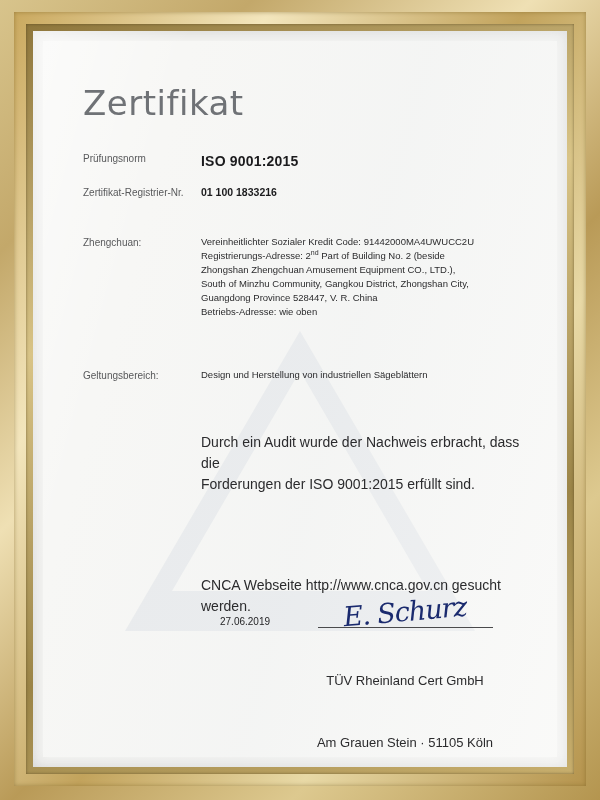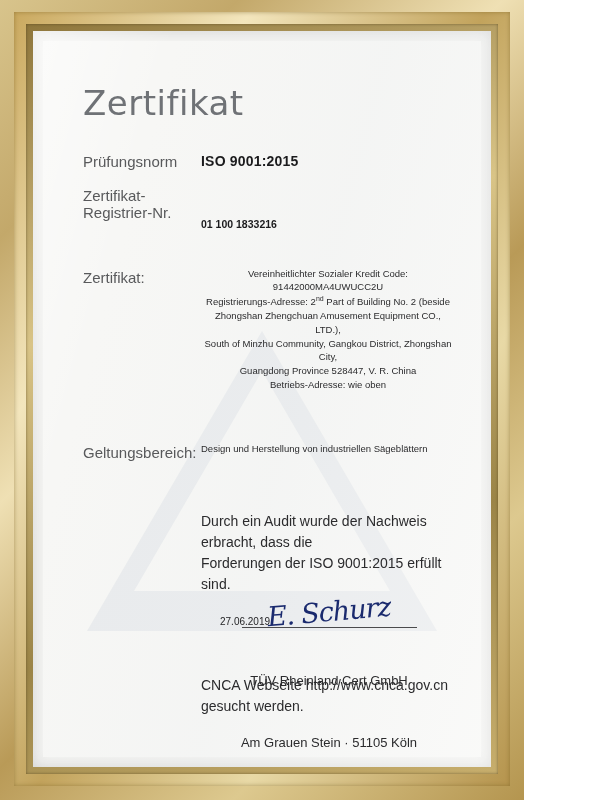--- a/index.html
+++ b/index.html
@@ -2,21 +2,21 @@
 <html><head>
 <meta charset="utf-8">
 <style>
   html, body {
     margin: 0;
     padding: 0;
     background: #ffffff;
   }
   #page {
     position: relative;
-    width: 524px;
+    width: 600px;
     height: 800px;
     overflow: hidden;
     font-family: "Liberation Sans", sans-serif;
     background: #e5e5e5;
   }
   
   .frame-outer {
     position: absolute;
     inset: 0;
     background: linear-gradient(135deg, #d8c48c 0%, #c3a86a 18%, #efe0b4 38%, #b99a57 58%, #ddc98f 78%, #b4954f 100%);
@@ -99,42 +99,40 @@
     right: 26px;
   }
   .row {
     display: flex;
     align-items: flex-start;
     margin-bottom: 4px;
   }
   .label {
     width: 118px;
     flex: 0 0 118px;
-    font-size: 15px;
+    font-size: 10px;
     color: #58595b;
     padding-top: 2px;
     font-family: "Liberation Sans", sans-serif;
   }
   .value {
     font-size: 9.5px;
     color: #2b2b2d;
     line-height: 1.45;
-    text-align: center;
   }
   .value.big {
     font-size: 14px;
     font-weight: bold;
     color: #1b1b1d;
     letter-spacing: 0.2px;
   }
   .value.med {
     font-size: 10.5px;
     font-weight: bold;
     color: #1b1b1d;
-    margin-top: 32px;
   }
   .gap-sm { height: 10px; }
   .gap-md { height: 30px; }
   .gap-lg { height: 46px; }
   .para {
     font-size: 14px;
     color: #2b2b2d;
     line-height: 1.5;
   }
   .sup { font-size: 7px; vertical-align: super; }
@@ -208,21 +206,21 @@
           <div class="gap-sm"></div>
 
           <div class="row">
             <div class="label">Zertifikat-Registrier-Nr.</div>
             <div class="value med">01 100 1833216</div>
           </div>
 
           <div class="gap-md"></div>
 
           <div class="row">
-            <div class="label">Zertifikat:</div>
+            <div class="label">Zhengchuan:</div>
             <div class="value">
               <div>Vereinheitlichter Sozialer Kredit Code: 91442000MA4UWUCC2U</div>
               <div><span>Registrierungs-Adresse: 2</span><span class="sup">nd</span><span> Part of Building No. 2 (beside</span></div>
               <div>Zhongshan Zhengchuan Amusement Equipment CO., LTD.),</div>
               <div>South of Minzhu Community, Gangkou District, Zhongshan City,</div>
               <div>Guangdong Province 528447, V. R. China</div>
               <div>Betriebs-Adresse: wie oben</div>
             </div>
           </div>
 

